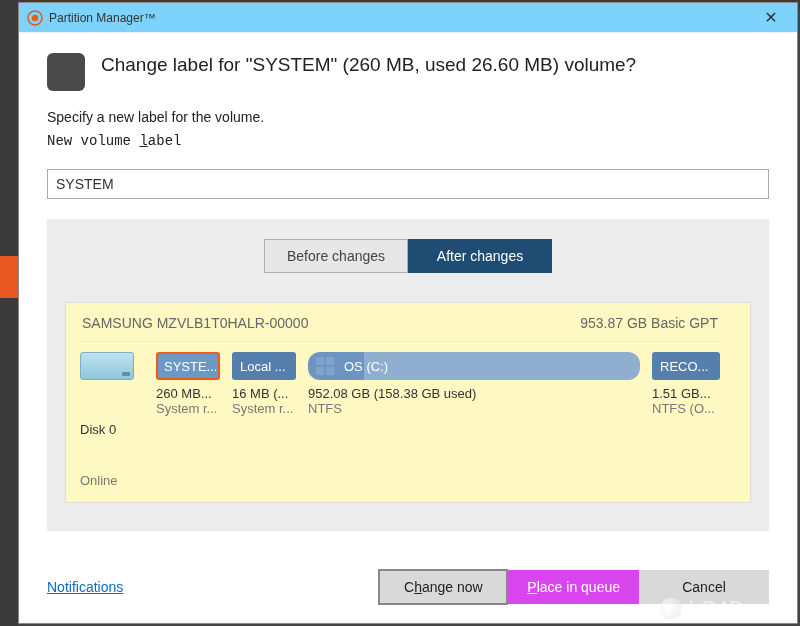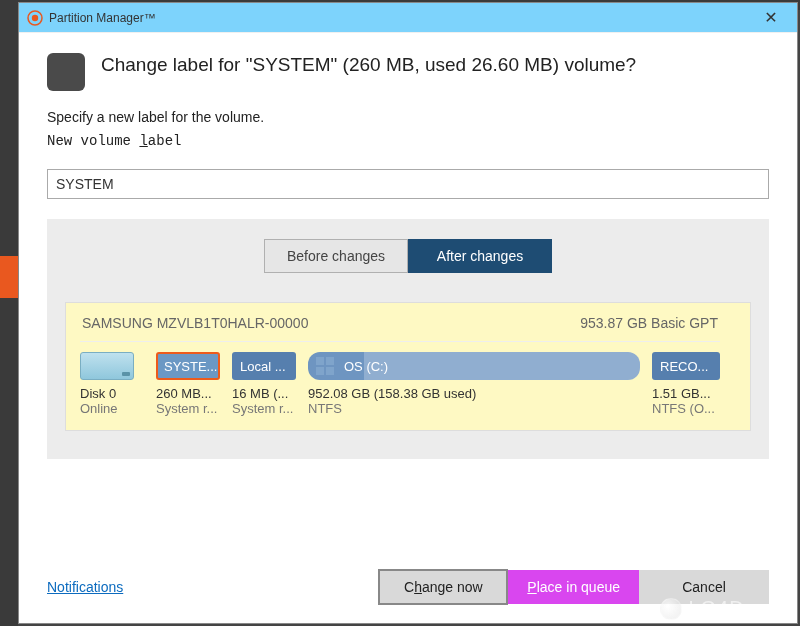--- a/index.html
+++ b/index.html
@@ -165,21 +165,21 @@
     display:flex;
     align-items:center;
     padding: 0 8px;
     color:#fff;
     font-size: 13px;
     white-space: nowrap;
     overflow:hidden;
     text-overflow: ellipsis;
     margin-bottom: 6px;
   }
-  .disk-icon-col { width: 64px; }
+  .disk-icon-col { width: 64px; gap: 36px; }
   .disk-icon {
     width: 54px; height: 28px;
     background: linear-gradient(#bfe1ee,#8fc7dc);
     border: 1px solid #7aaec2;
     border-radius: 3px;
     margin-bottom: 6px;
     position:relative;
   }
   .disk-icon::after{
     content:"";

